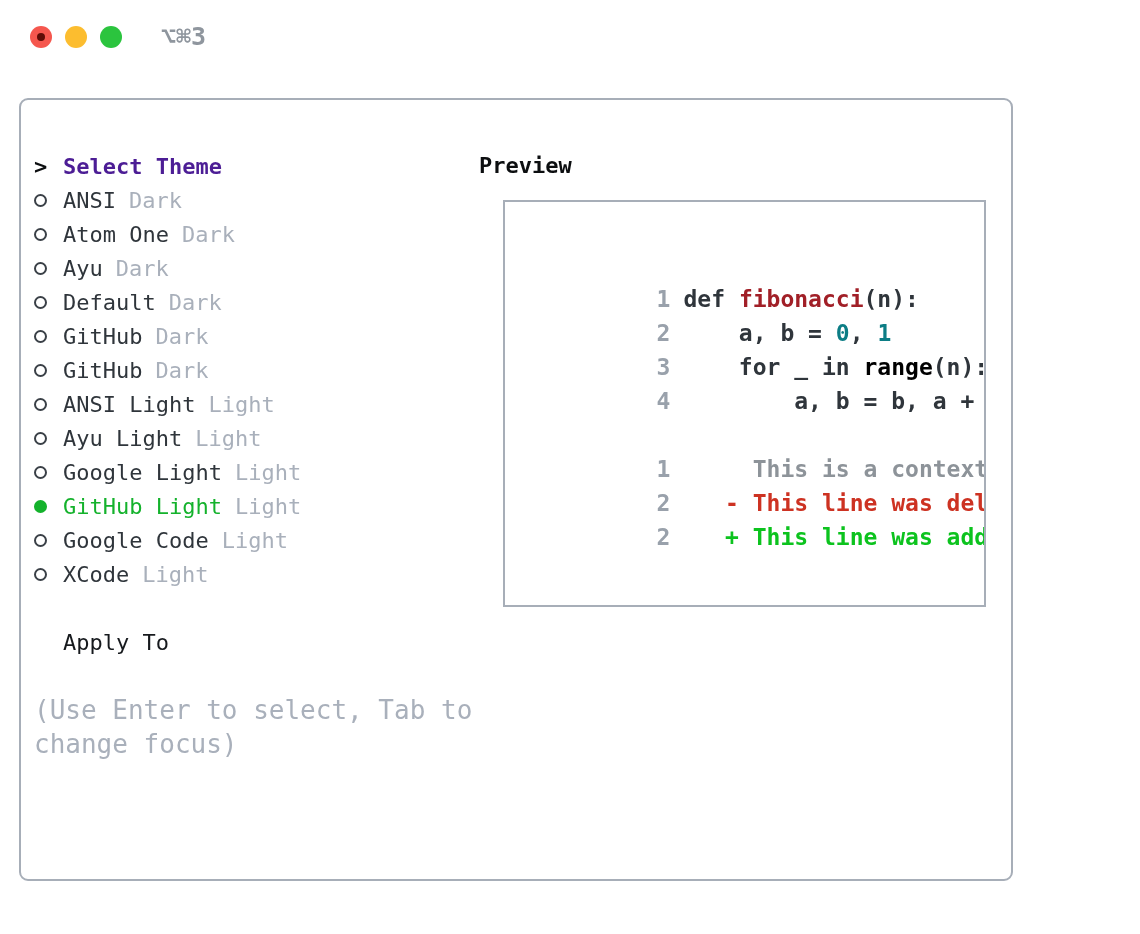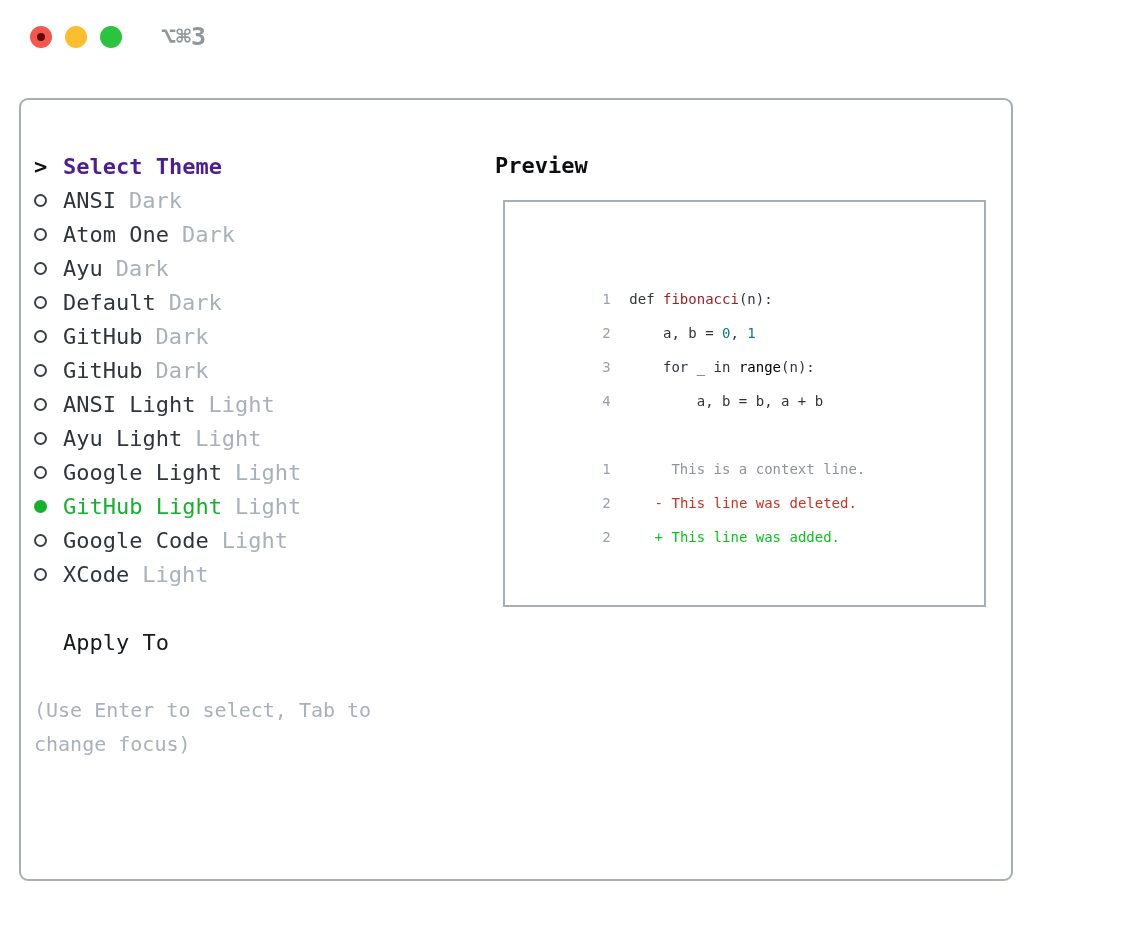--- a/index.html
+++ b/index.html
@@ -27,30 +27,30 @@
   .slot{width:29px;flex:none;display:flex;align-items:center;}
   .bullet{width:13px;height:13px;border-radius:50%;border:2px solid #3a4047;box-sizing:border-box;}
   .row.selected .bullet{background:#14b22c;border-color:#14b22c;}
   .row.selected .name{color:#14b22c;}
   .arrow{color:#0c0e10;font-weight:bold;}
   .hdr{color:#4c1d95;font-weight:bold;}
   .name{color:#2f353b;}
   .variant{color:#a9b0bb;padding-left:13px;}
   .apply-hdr{color:#16191d;}
   .gap-top{margin-top:34px;}
-  .hint-line{height:34px;line-height:34px;font-size:20px;color:#a9b0bb;white-space:pre;}
-  
-  .preview-label{position:absolute;left:474px;top:49px;height:34px;line-height:34px;
+  .hint-line{height:34px;line-height:34px;font-size:26px;color:#a9b0bb;white-space:pre;}
+  
+  .preview-label{position:absolute;left:458px;top:49px;height:34px;line-height:34px;
     font-size:22px;font-weight:bold;color:#0c0e10;}
   .preview-box{
     position:absolute;left:482px;top:100px;width:483px;height:407px;
     border:2px solid #a7aeb8;box-sizing:border-box;background:#fff;
     padding:46px 0 0 13px;overflow:hidden;
   }
-  .cline{height:34px;line-height:34px;font-size:14px;white-space:pre;}
+  .cline{height:34px;line-height:34px;font-size:23px;white-space:pre;font-weight:bold;}
   .ln{display:inline-block;width:27px;color:#99a1ab;}
   .tok-plain{color:#2f353b;}
   .tok-func{color:#a11f27;}
   .tok-num{color:#0c7d85;}
   .tok-builtin{color:#000000;text-align:center;}
   .tok-context{color:#8d9399;}
   .tok-deleted{color:#cd3222;}
   .tok-added{color:#0cc31e;}
 </style>
 </head>

